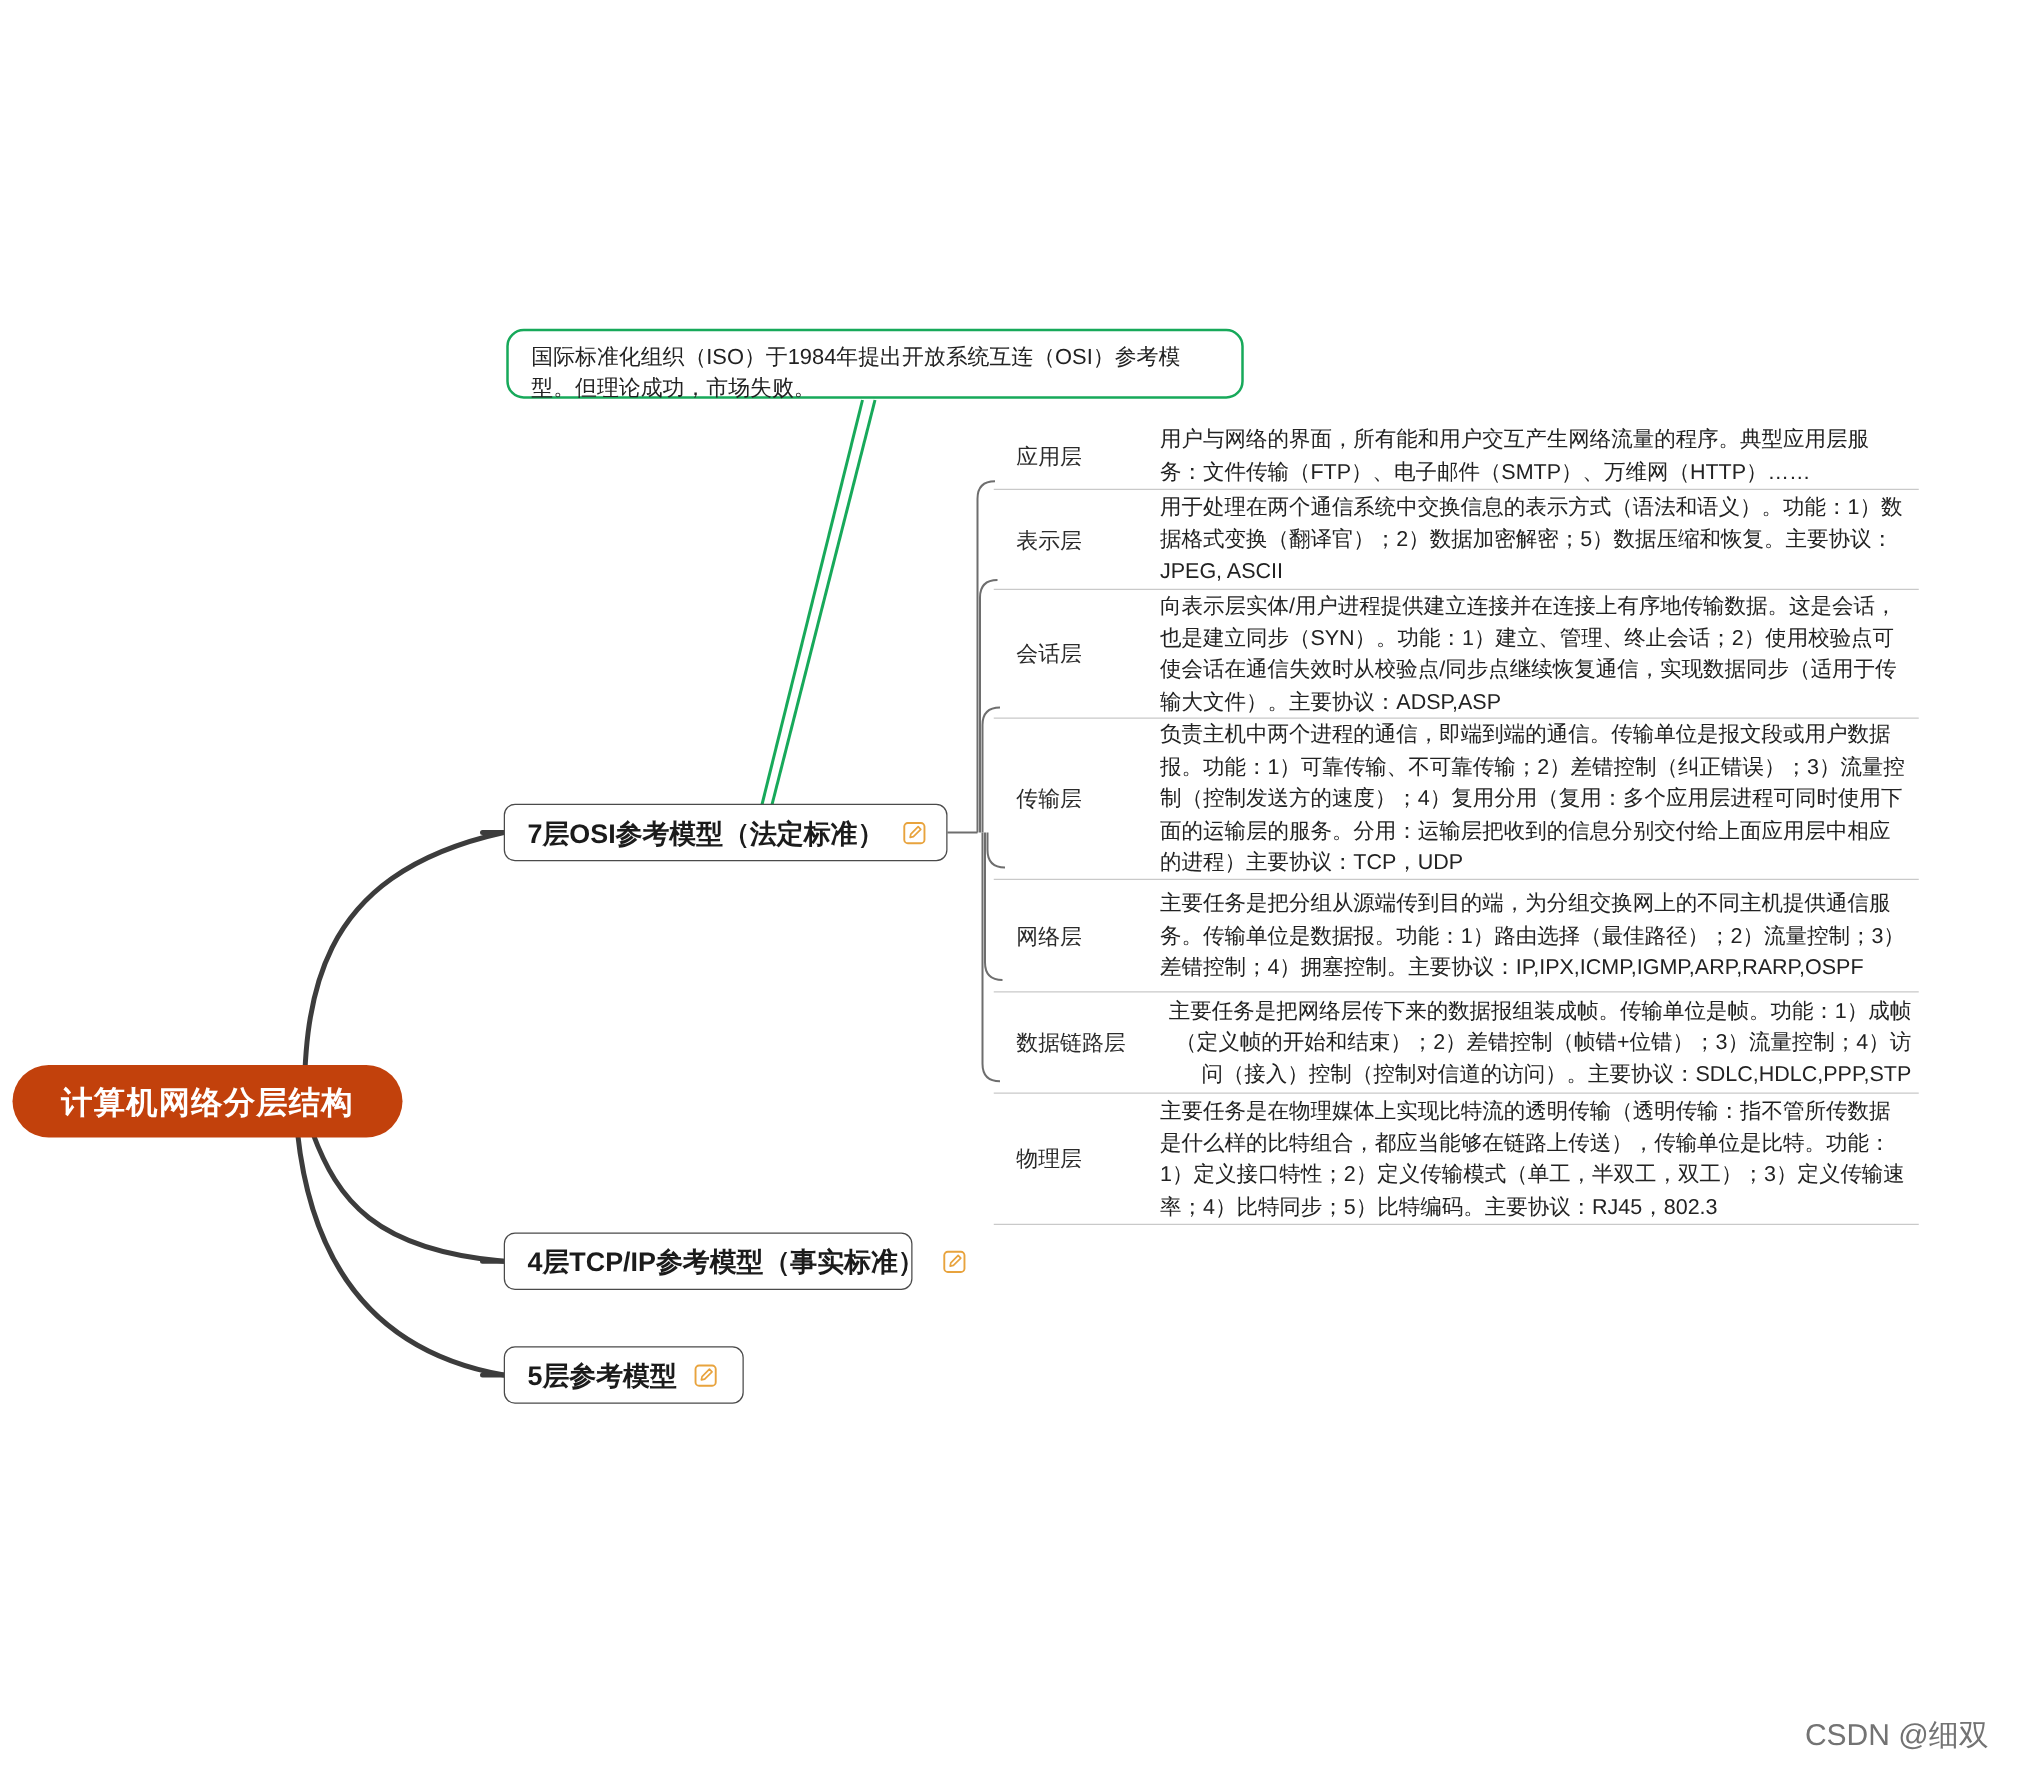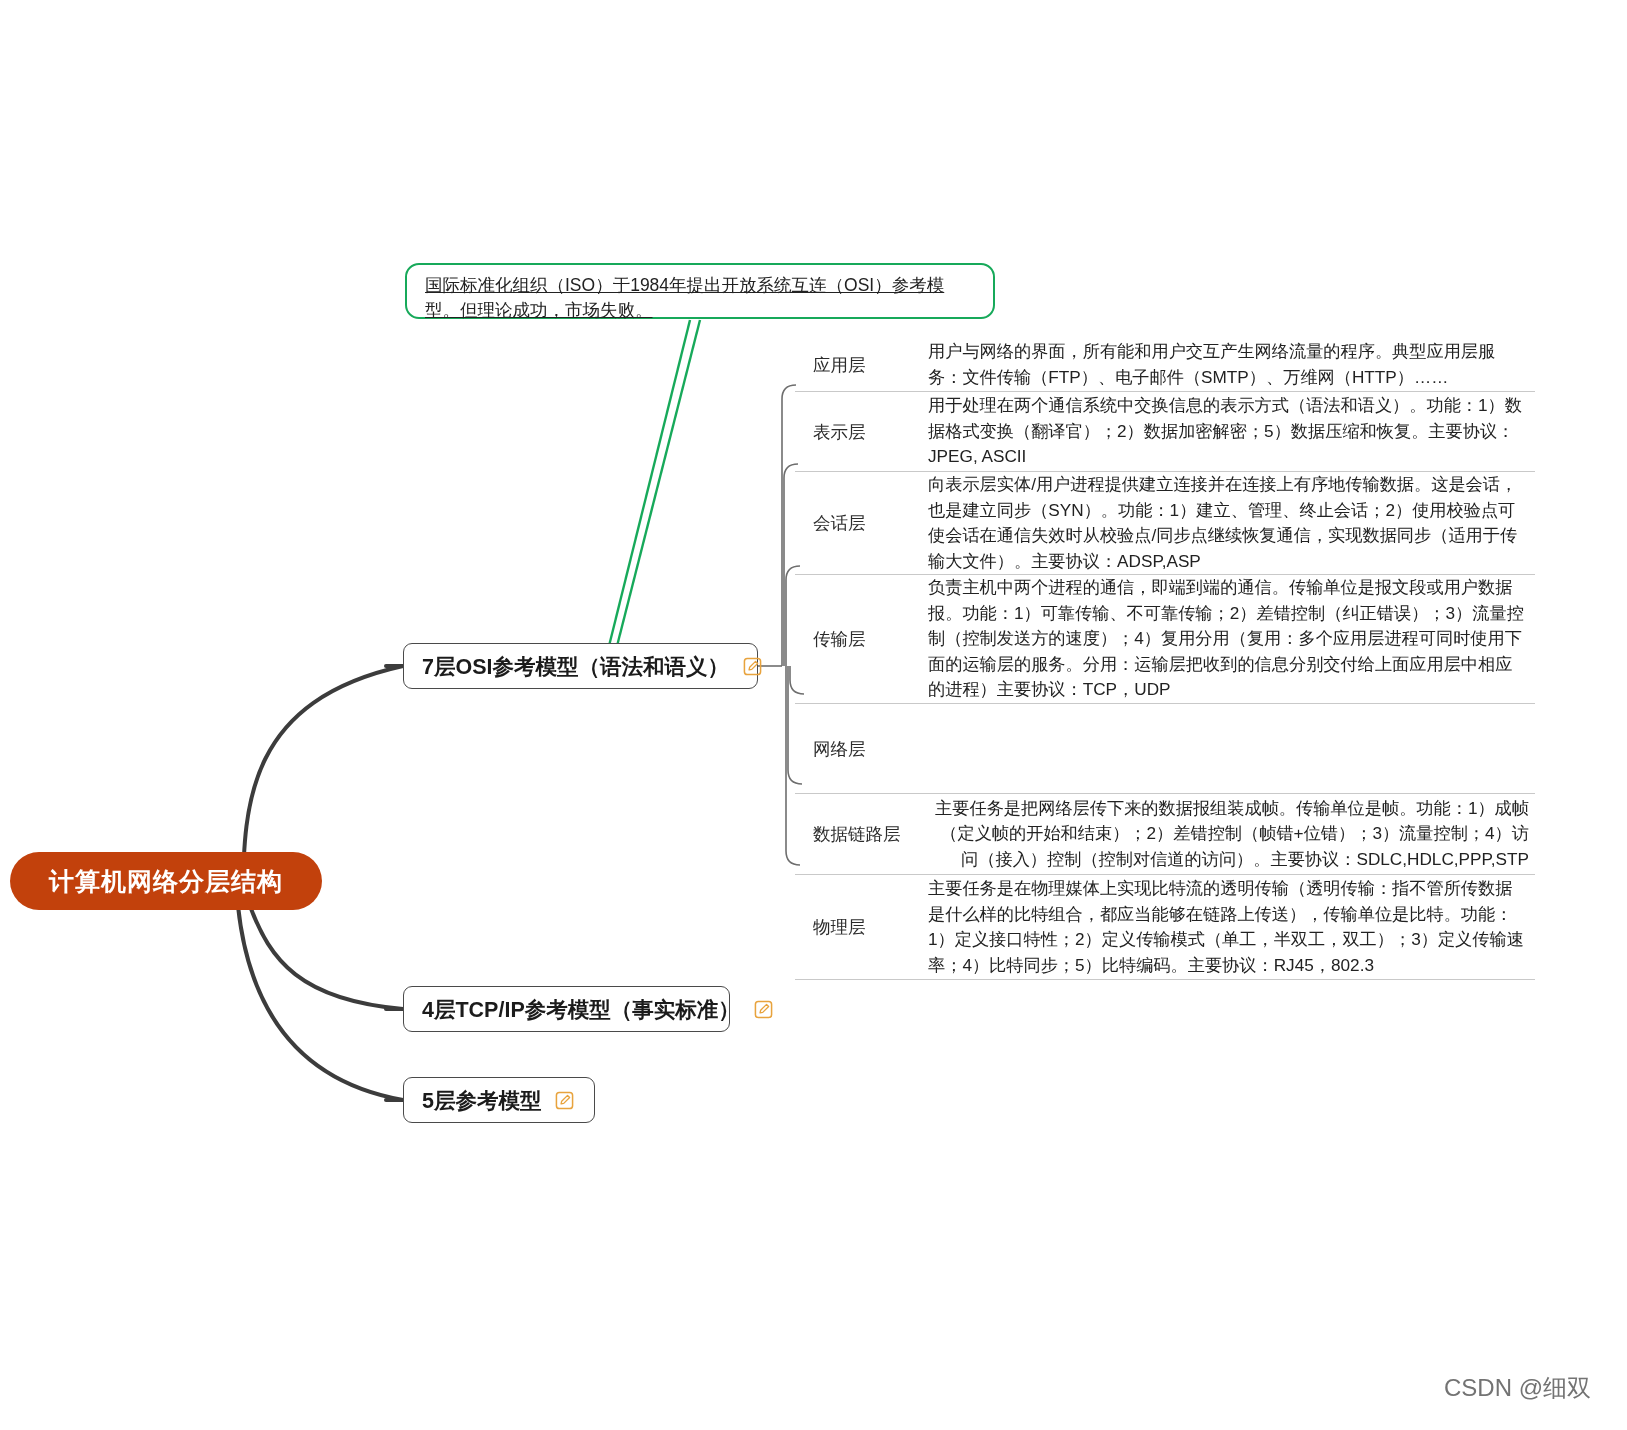--- a/index.html
+++ b/index.html
@@ -89,21 +89,20 @@
     border-radius: 14px;
     background: #ffffff;
     box-sizing: border-box;
     padding: 8px 16px 0 18px;
   }
   .callout .callout-text {
     font-size: 17.5px;
     line-height: 25px;
     color: #222222;
     display: block;
-    text-decoration: underline;
   }
 
   
   .layers {
     position: absolute;
     left: 795px;
     top: 338px;
     width: 740px;
   }
   .layer-row {
@@ -174,21 +173,21 @@
 
   <div class="callout">
     <span class="callout-text">国际标准化组织（ISO）于1984年提出开放系统互连（OSI）参考模型。但理论成功，市场失败。</span>
   </div>
 
   <div class="root-node">
     <span class="root-label">计算机网络分层结构</span>
   </div>
 
   <div class="branch-node" id="node-osi">
-    <span class="branch-label">7层OSI参考模型（语法和语义）</span>
+    <span class="branch-label">7层OSI参考模型（法定标准）</span>
     <span class="note-icon">
       <svg viewBox="0 0 20 20" width="19" height="19" xmlns="http://www.w3.org/2000/svg">
         <rect x="1.5" y="1.5" width="17" height="17" rx="3" fill="none" stroke="#E8A33D" stroke-width="1.6"></rect>
         <path d="M13.2 4.6 L15.4 6.8 L9.2 13 L6.4 13.6 L7 10.8 Z" fill="none" stroke="#E8A33D" stroke-width="1.4" stroke-linejoin="round"></path>
       </svg>
     </span>
   </div>
 
   <div class="branch-node" id="node-tcpip">
     <span class="branch-label">4层TCP/IP参考模型（事实标准）</span>
@@ -227,20 +226,21 @@
       <span class="layer-desc">向表示层实体/用户进程提供建立连接并在连接上有序地传输数据。这是会话，也是建立同步（SYN）。功能：1）建立、管理、终止会话；2）使用校验点可使会话在通信失效时从校验点/同步点继续恢复通信，实现数据同步（适用于传输大文件）。主要协议：ADSP,ASP</span>
     </div>
 
     <div class="layer-row" style="height:129px">
       <span class="layer-name">传输层</span>
       <span class="layer-desc">负责主机中两个进程的通信，即端到端的通信。传输单位是报文段或用户数据报。功能：1）可靠传输、不可靠传输；2）差错控制（纠正错误）；3）流量控制（控制发送方的速度）；4）复用分用（复用：多个应用层进程可同时使用下面的运输层的服务。分用：运输层把收到的信息分别交付给上面应用层中相应的进程）主要协议：TCP，UDP</span>
     </div>
 
     <div class="layer-row" style="height:90px">
       <span class="layer-name">网络层</span>
+      <span class="layer-desc">主要任务是把分组从源端传到目的端，为分组交换网上的不同主机提供通信服务。传输单位是数据报。功能：1）路由选择（最佳路径）；2）流量控制；3）差错控制；4）拥塞控制。主要协议：IP,IPX,ICMP,IGMP,ARP,RARP,OSPF</span>
     </div>
 
     <div class="layer-row" style="height:81px">
       <span class="layer-name">数据链路层</span>
       <span class="layer-desc align-right">主要任务是把网络层传下来的数据报组装成帧。传输单位是帧。功能：1）成帧（定义帧的开始和结束）；2）差错控制（帧错+位错）；3）流量控制；4）访问（接入）控制（控制对信道的访问）。主要协议：SDLC,HDLC,PPP,STP</span>
     </div>
 
     <div class="layer-row" style="height:105px">
       <span class="layer-name">物理层</span>
       <span class="layer-desc">主要任务是在物理媒体上实现比特流的透明传输（透明传输：指不管所传数据是什么样的比特组合，都应当能够在链路上传送），传输单位是比特。功能：1）定义接口特性；2）定义传输模式（单工，半双工，双工）；3）定义传输速率；4）比特同步；5）比特编码。主要协议：RJ45，802.3</span>

